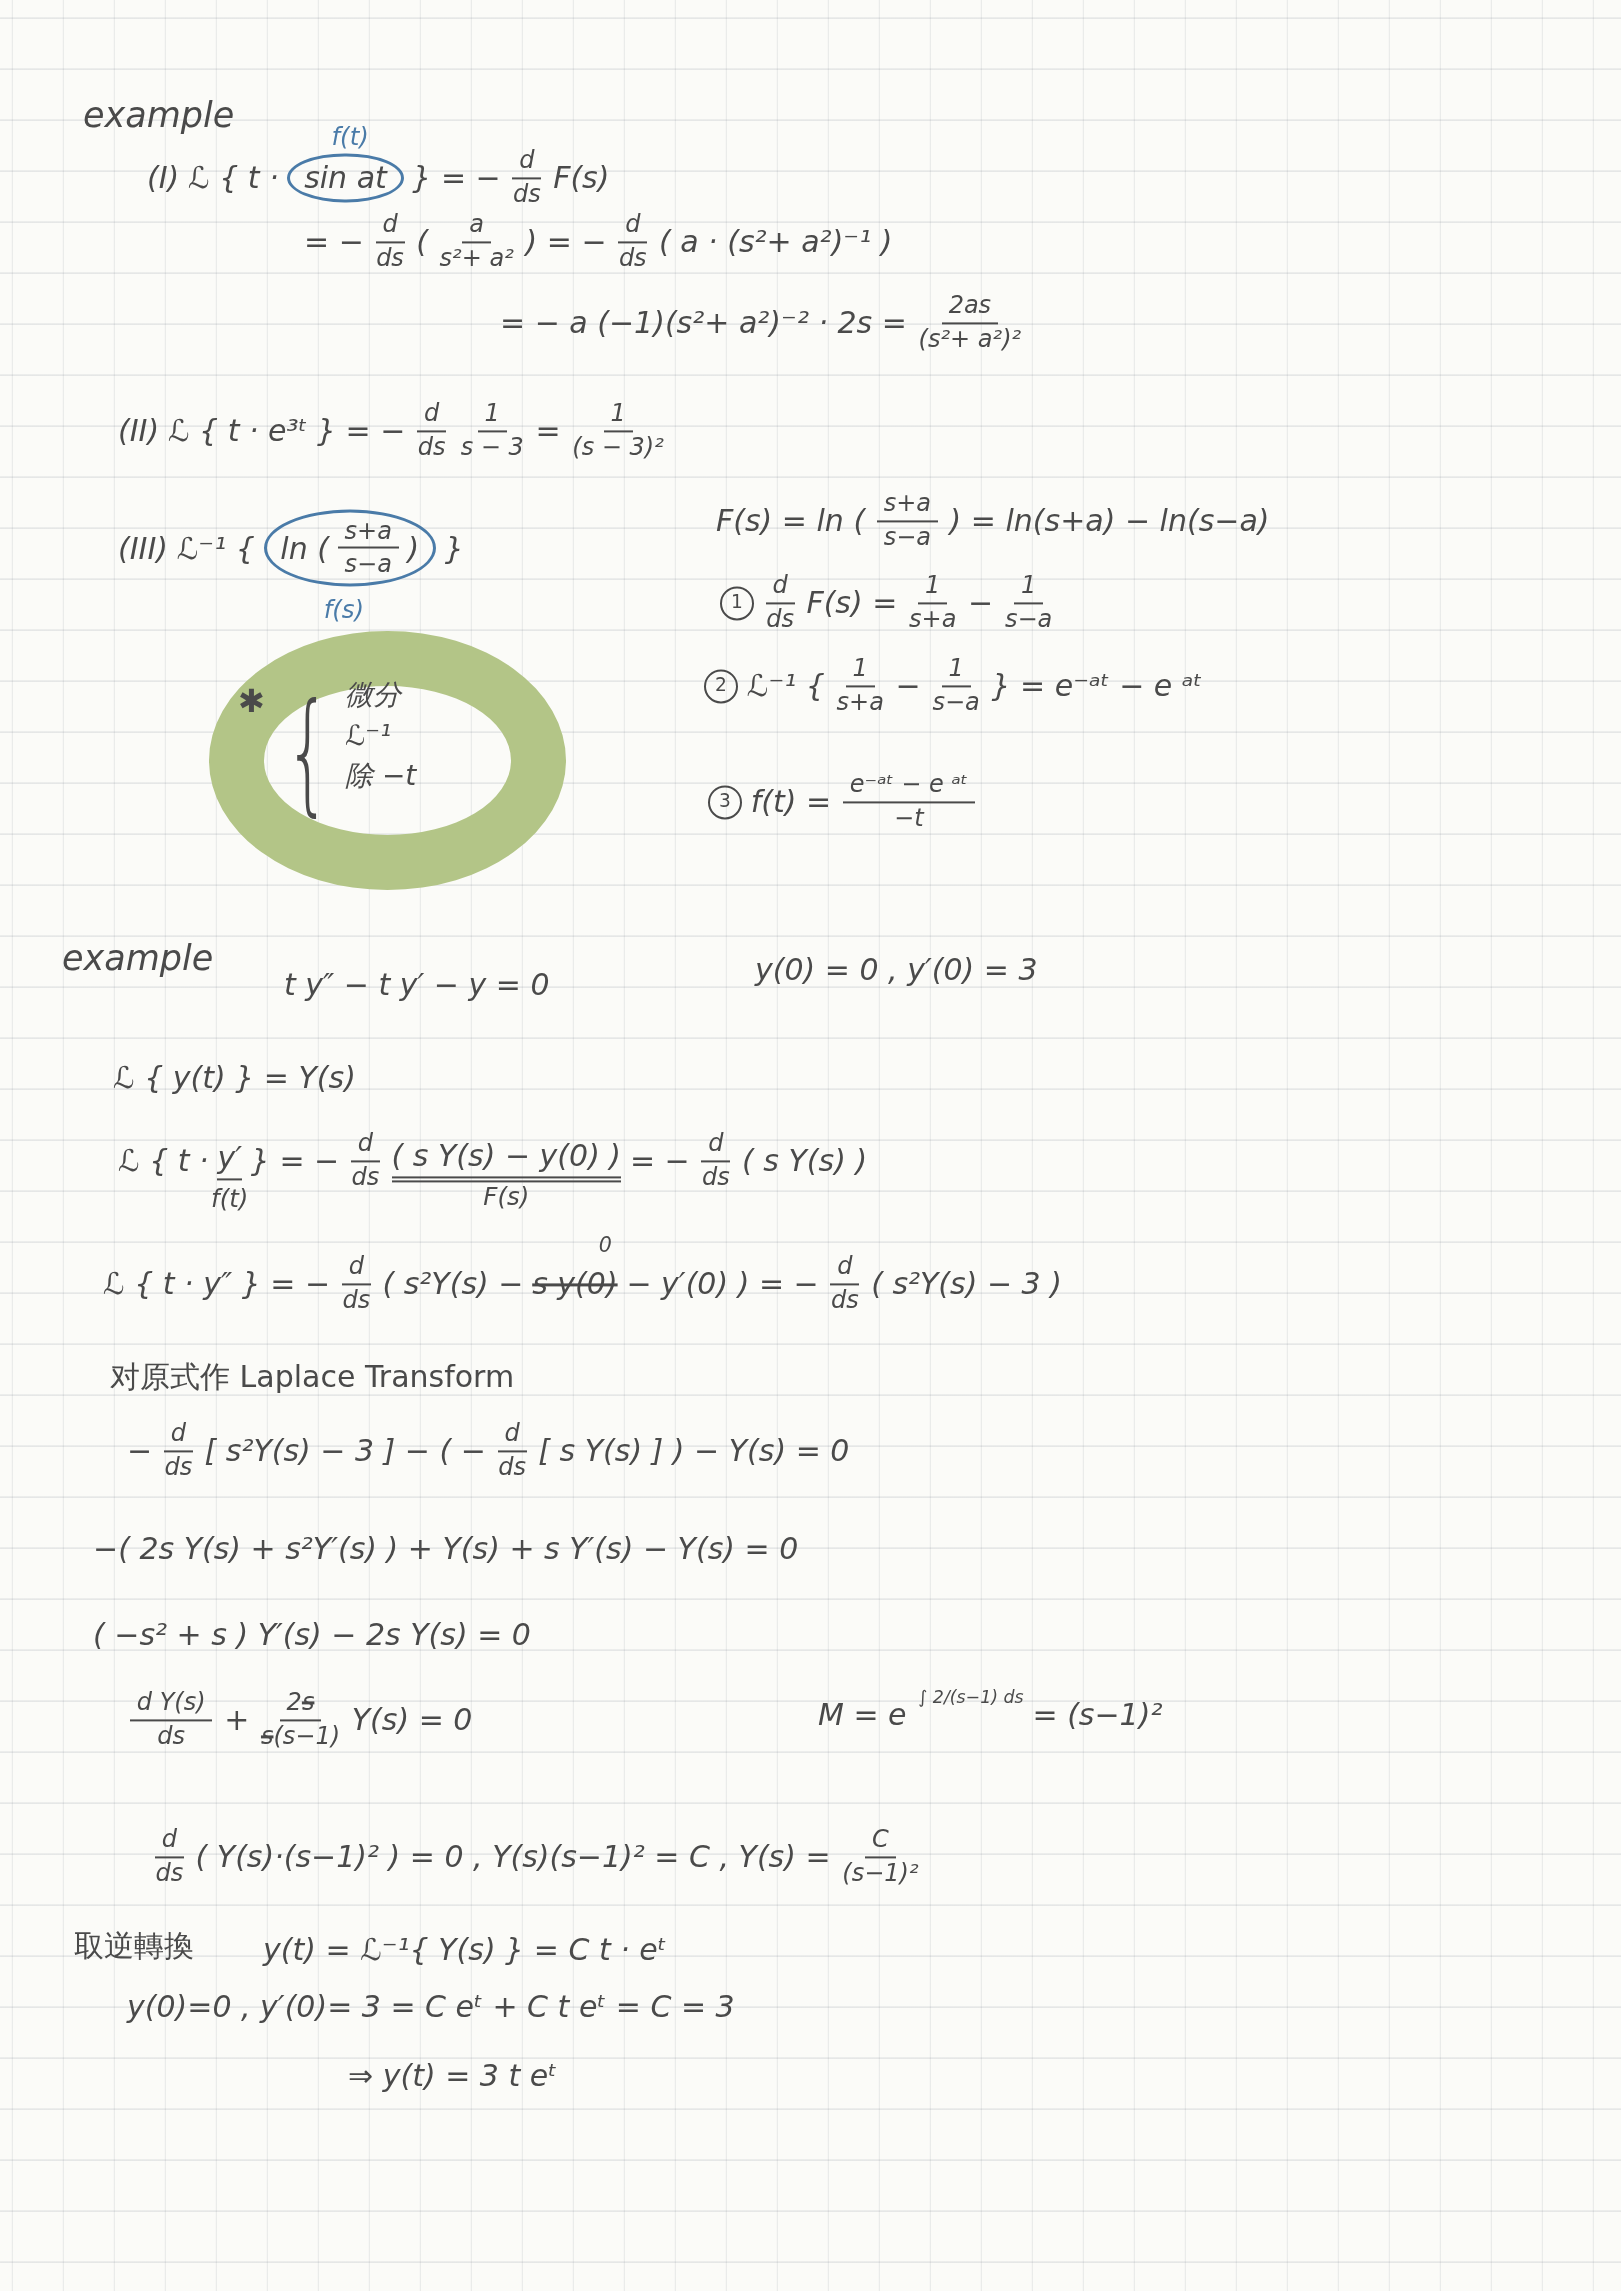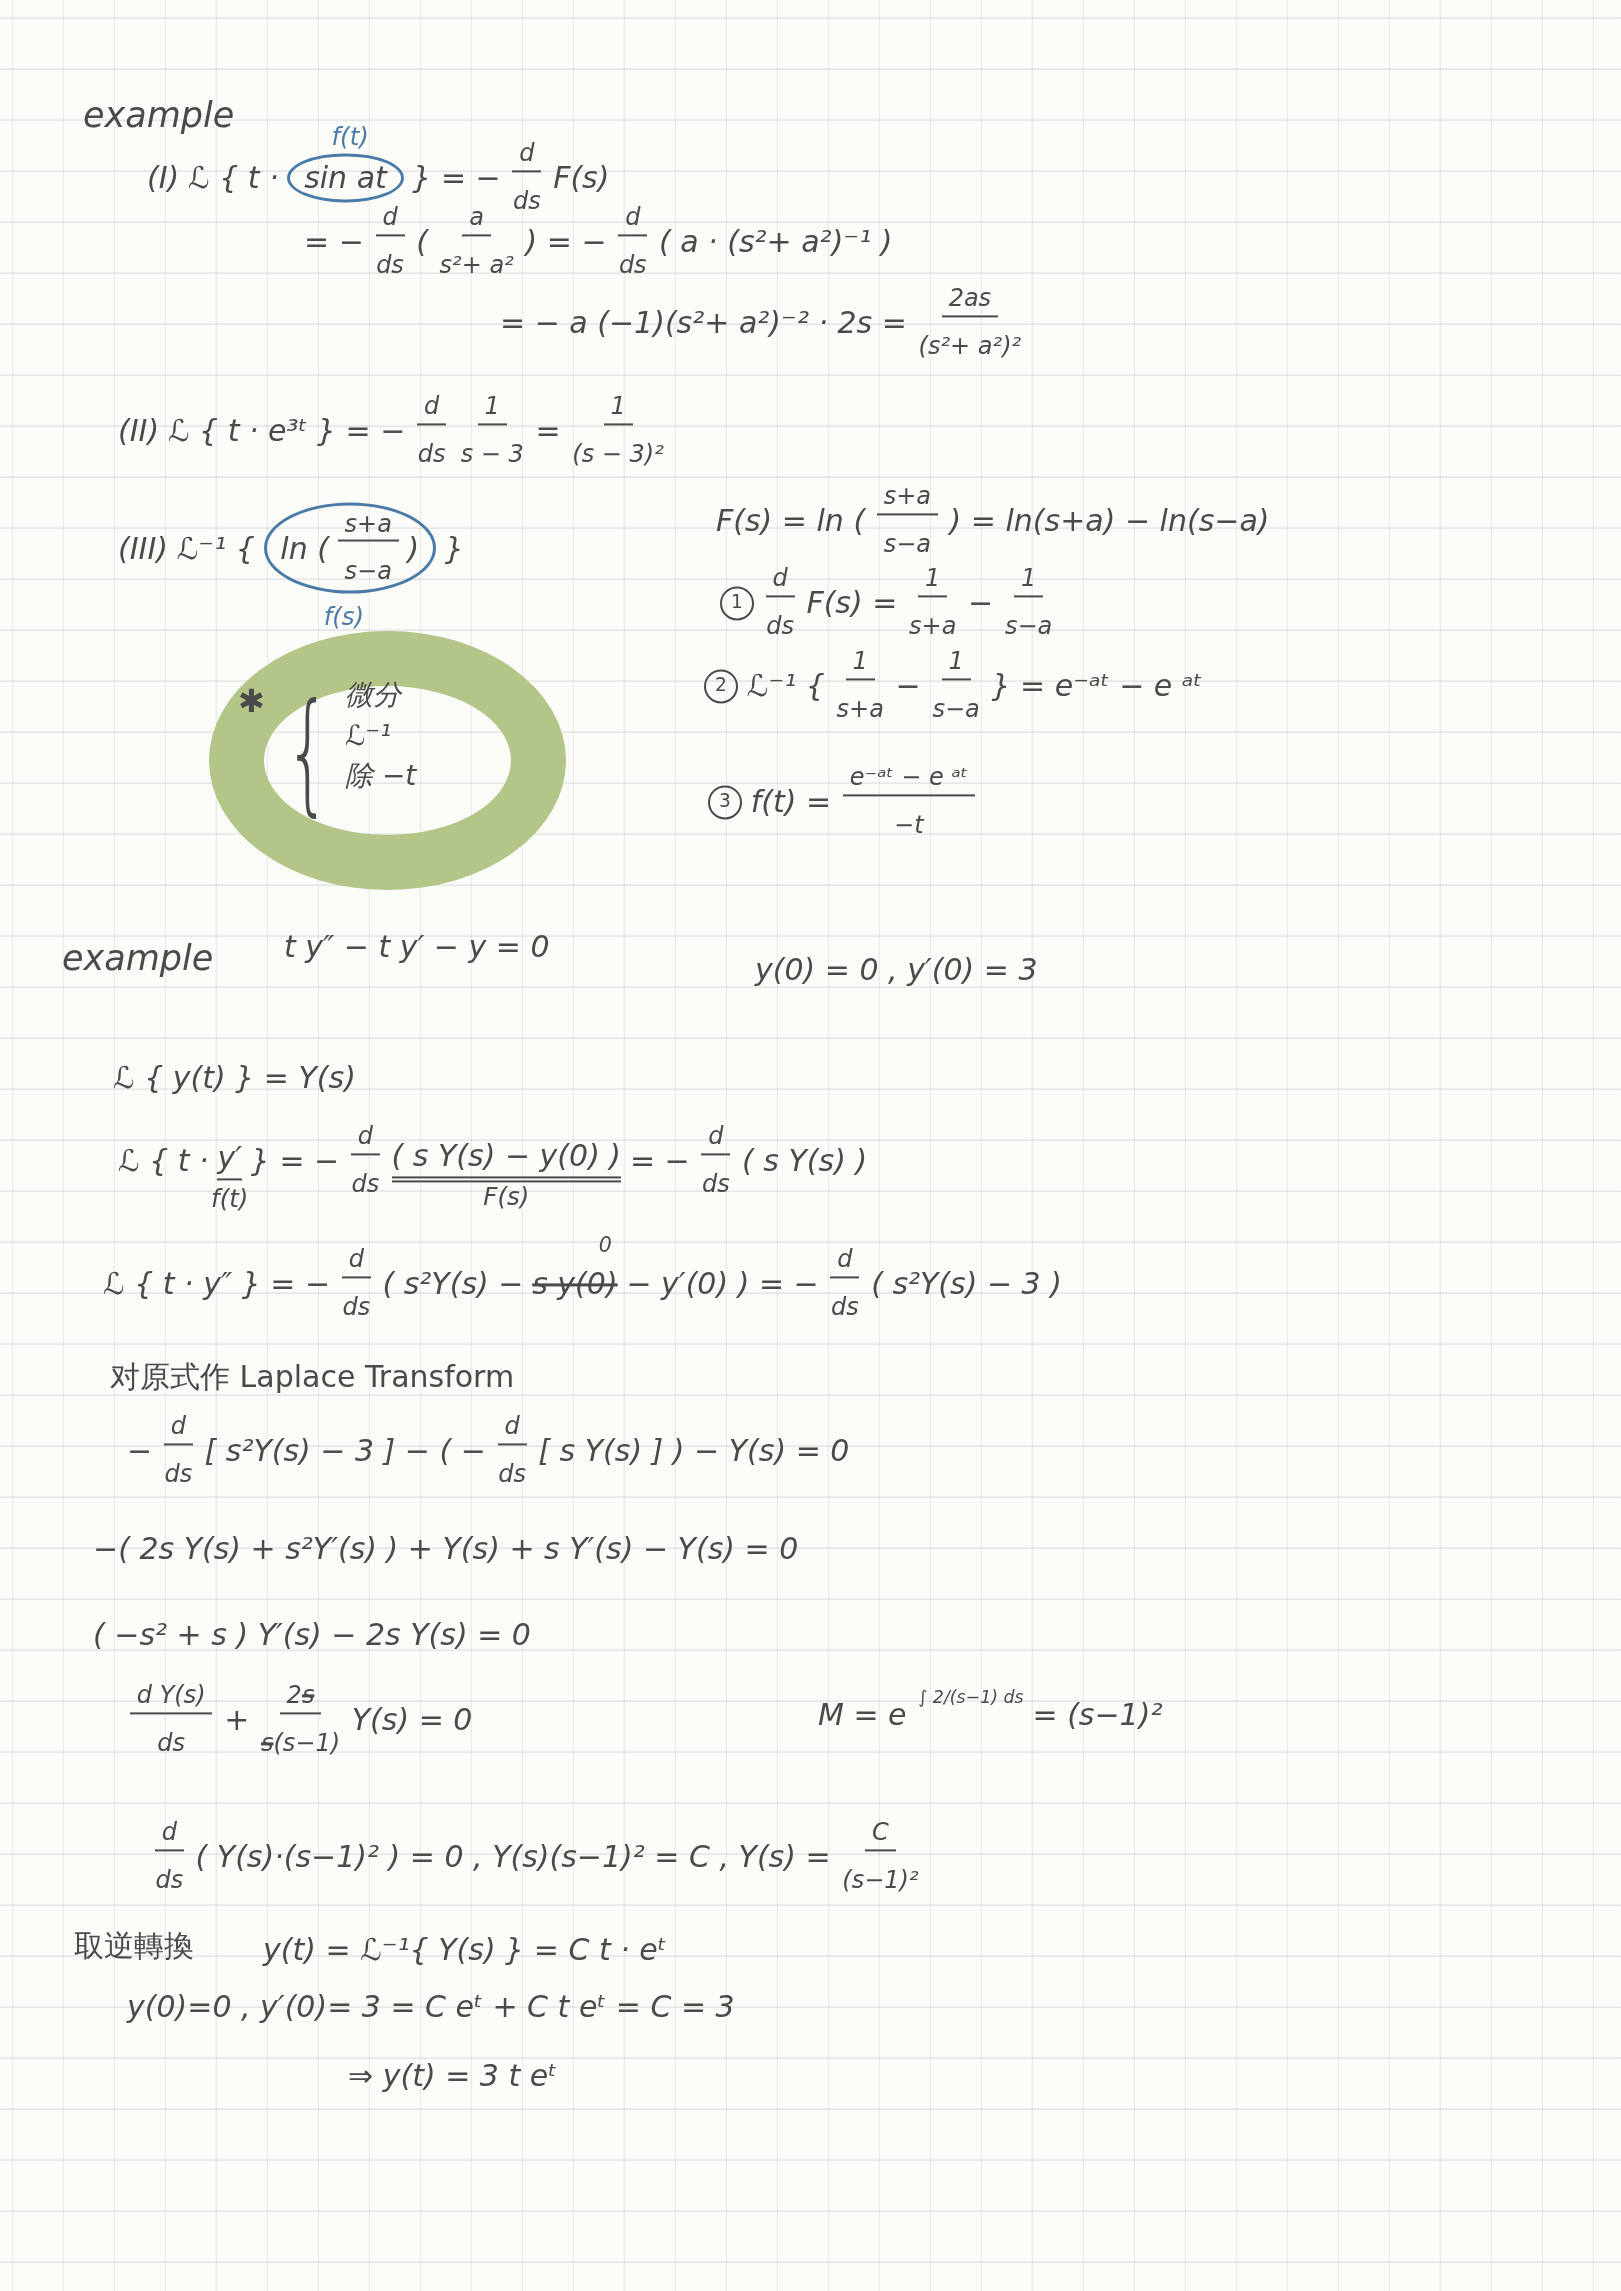--- a/index.html
+++ b/index.html
@@ -16,21 +16,21 @@
     position:absolute; display:flex; align-items:center; gap:8.8px;
     white-space:nowrap; transform:translateY(-50%);
     font-style:italic; font-size:30px; line-height:1.12;
   }
   .hdr { font-size:35px; }
   .plain { font-style:normal; }
   .frac { display:inline-flex; flex-direction:column; align-items:center;
           font-size:0.8em; line-height:1.15; margin:0 2.9px; }
   .frac .num { padding:0 6.9px 2px; border-bottom:2.5px solid currentColor;
                display:inline-flex; align-items:flex-end; }
-  .frac .den { padding-top:16px; display:inline-flex; }
+  .frac .den { padding-top:2px; display:inline-flex; }
   .cnum { flex:none; width:30px; height:30px; border:2.5px solid currentColor;
           border-radius:50%; display:inline-flex; align-items:center;
           justify-content:center; font-size:18.6px; font-style:normal; }
   .bluecircle { position:relative; display:inline-flex; align-items:center; gap:5.9px;
                 border:3.4px solid #4a7ba8; border-radius:50%; padding:4.9px 13.7px; }
   .bluelab { position:absolute; color:#4a7ba8; font-size:24.5px; font-style:italic;
              white-space:nowrap; }
   .lab-above { bottom:calc(100% + 5.9px); left:41px; }
   .lab-below { top:calc(100% + 11.8px); left:57px; }
   .labeled { position:relative; display:inline-block; }
@@ -189,21 +189,21 @@
   <div class="row" style="left:708px;top:802px">
     <span class="cnum">3</span>
     <span>f(t)  =</span>
     <span class="frac">
         <span class="num">e⁻ᵃᵗ − e ᵃᵗ</span>
         <span class="den">−t</span>
       </span>
   </div>
 
   <div class="row hdr" style="left:62px;top:959px">example</div>
-  <div class="row" style="left:284px;top:947px">t y″ − t y′ − y  =  0</div>
+  <div class="row" style="left:284px;top:985px">t y″ − t y′ − y  =  0</div>
   <div class="row" style="left:755px;top:970px">y(0) = 0  ,   y′(0) = 3</div>
 
   <div class="row" style="left:113px;top:1078px">ℒ { y(t) }  =  Y(s)</div>
 
   <div class="row" style="left:118px;top:1161px">
     <span>ℒ { t ·</span>
     <span class="labeled u1">
       <span>y′</span>
       <span class="sublab">f(t)</span>
     </span>

